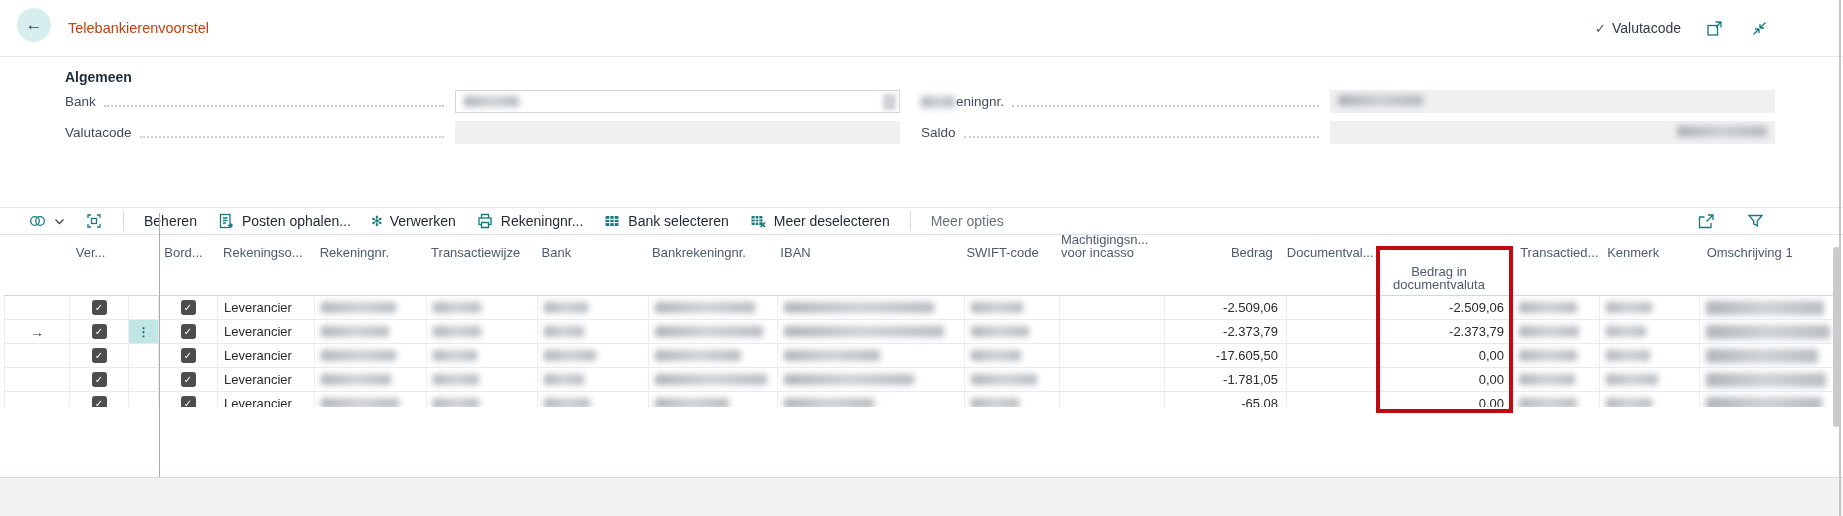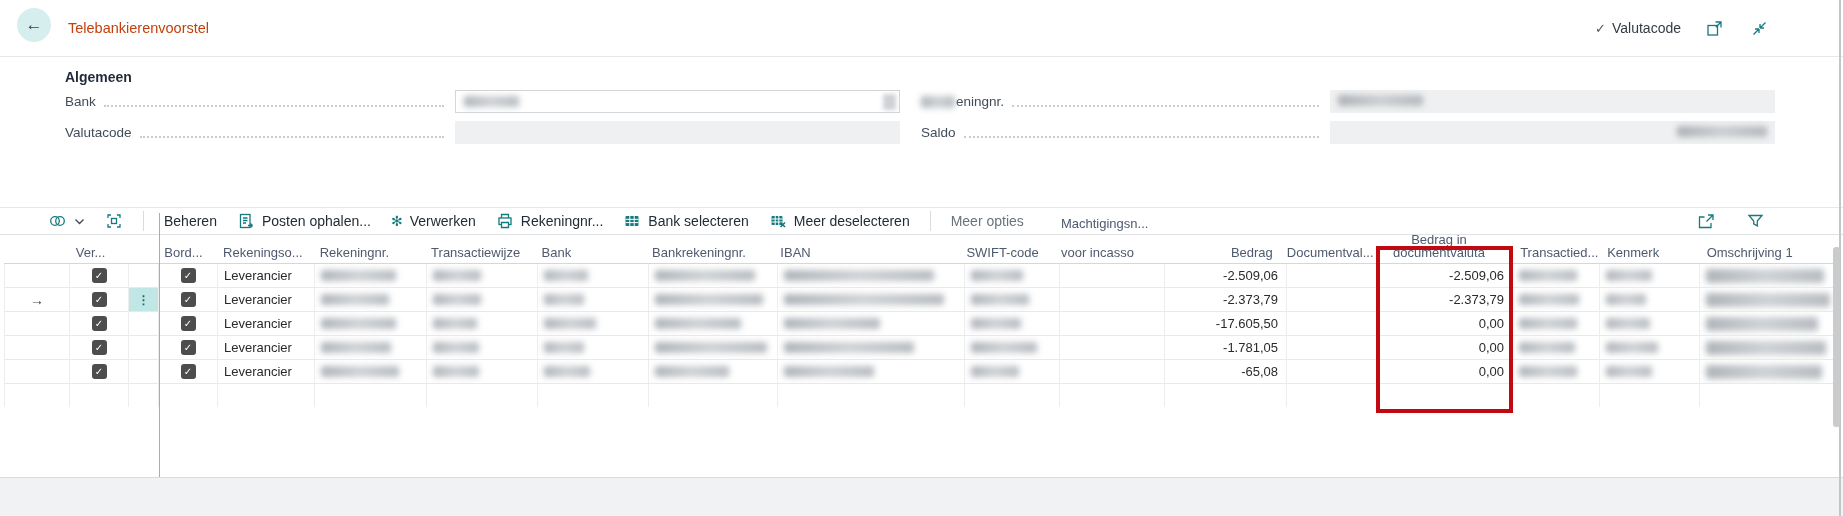--- a/index.html
+++ b/index.html
@@ -25,21 +25,21 @@
   .field-row { position:absolute; height:24px; display:flex; align-items:center; }
   .field-label { font-size:13.5px; color:#414c58; white-space:nowrap; }
   .leader { flex:1; border-bottom:2px dotted #c7cdd3; margin:0 8px 0 8px; align-self:flex-end; margin-bottom:6px; }
   .field-box { position:absolute; width:445px; height:23px; }
   .field-white { background:#fff; border:1px solid #d4d6d8; }
   .field-gray { background:#eff0f1; }
   .blur { background:linear-gradient(90deg,#9aa0a6,#c3c7cb,#a5abb1); border-radius:2px; filter:blur(3px); opacity:.8; height:11px; }
   .label-blur { display:inline-block; width:34px; height:12px; vertical-align:middle; margin-right:1px; }
   .field-caret { position:absolute; right:3px; top:3px; width:13px; height:16px; background:#cfd2d5; filter:blur(2px); }
   
-  .toolbar { position:absolute; left:0; top:208px; width:1843px; height:26px; display:flex; align-items:center; padding-left:48px; gap:20px; }
+  .toolbar { position:absolute; left:0; top:208px; width:1843px; height:26px; display:flex; align-items:center; padding-left:28px; gap:20px; }
   .tb-btn { background:none; border:none; cursor:pointer; display:flex; align-items:center; gap:7px; font-family:"Liberation Sans",sans-serif; font-size:14px; color:#222c36; white-space:nowrap; }
   .tb-btn.dim { color:#68737d; }
   .v-div { width:1px; height:20px; background:#d8dadc; }
   .tb-spacer { flex:1; }
   .tb-right { display:flex; align-items:center; gap:26px; margin-right:76px; }
   .glyph-teal { color:#157a7d; font-size:14px; line-height:1; }
   
   .grid { position:absolute; left:4px; top:235px; width:1835px; font-size:13px; }
   .g-row { display:flex; }
   .th { height:28px; display:flex; flex-direction:column; justify-content:flex-end; padding:0 8px 4px 6px; color:#4e5a6e; line-height:13px; cursor:pointer; }
@@ -221,31 +221,31 @@
       </div>
       <div class="th" style="width: 129px;">
         <div>Bankrekeningnr.</div>
       </div>
       <div class="th" style="width: 187px;">
         <div>IBAN</div>
       </div>
       <div class="th" style="width: 95px;">
         <div>SWIFT-code</div>
       </div>
-      <div class="th" style="width: 105px; gap: 16px;">
+      <div class="th" style="width: 105px;">
         <div>Machtigingsn...</div>
         <div>voor incasso</div>
       </div>
       <div class="th a-right" style="width: 122px;">
         <div>Bedrag</div>
       </div>
       <div class="th" style="width: 93px;">
         <div>Documentval...</div>
       </div>
-      <div class="th a-center" style="width: 133px;">
+      <div class="th a-center" style="width: 133px; margin-top: 32px;">
         <div>Bedrag in</div>
         <div>documentvaluta</div>
       </div>
       <div class="th" style="width: 87px; margin-left: 8px;">
         <div>Transactied...</div>
       </div>
       <div class="th" style="width: 100px;">
         <div>Kenmerk</div>
       </div>
       <div class="th" style="width: 139px;">

